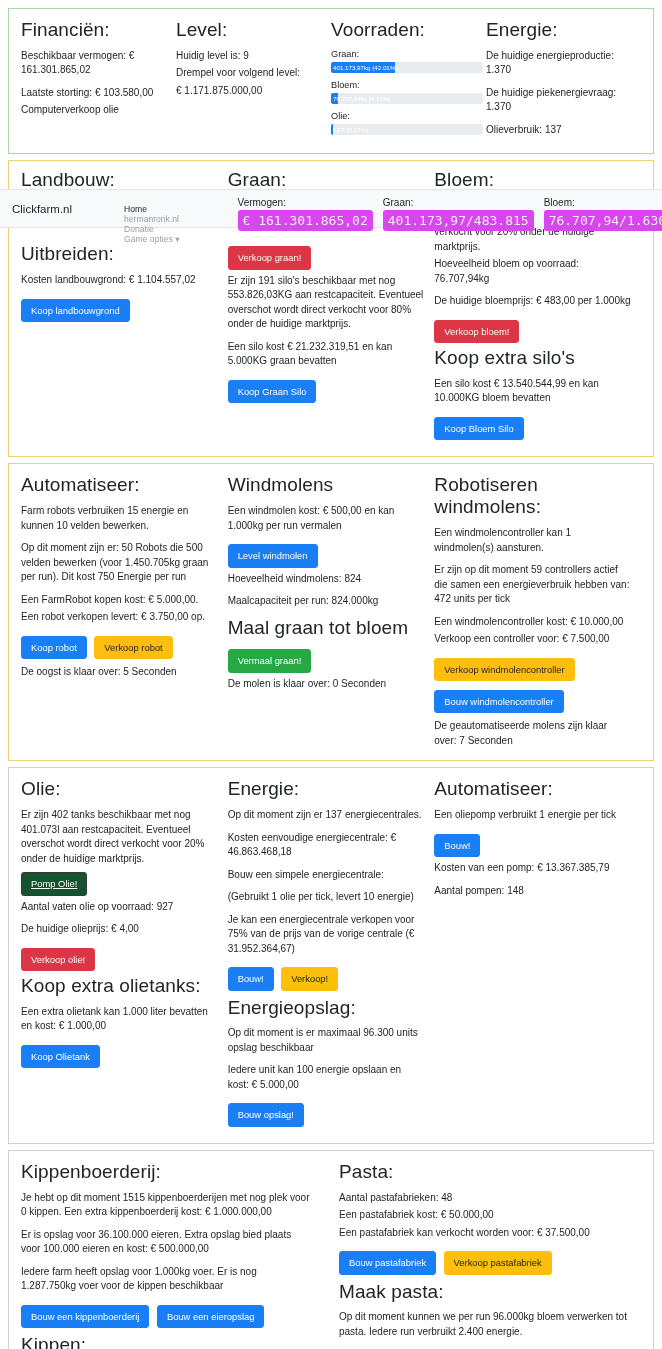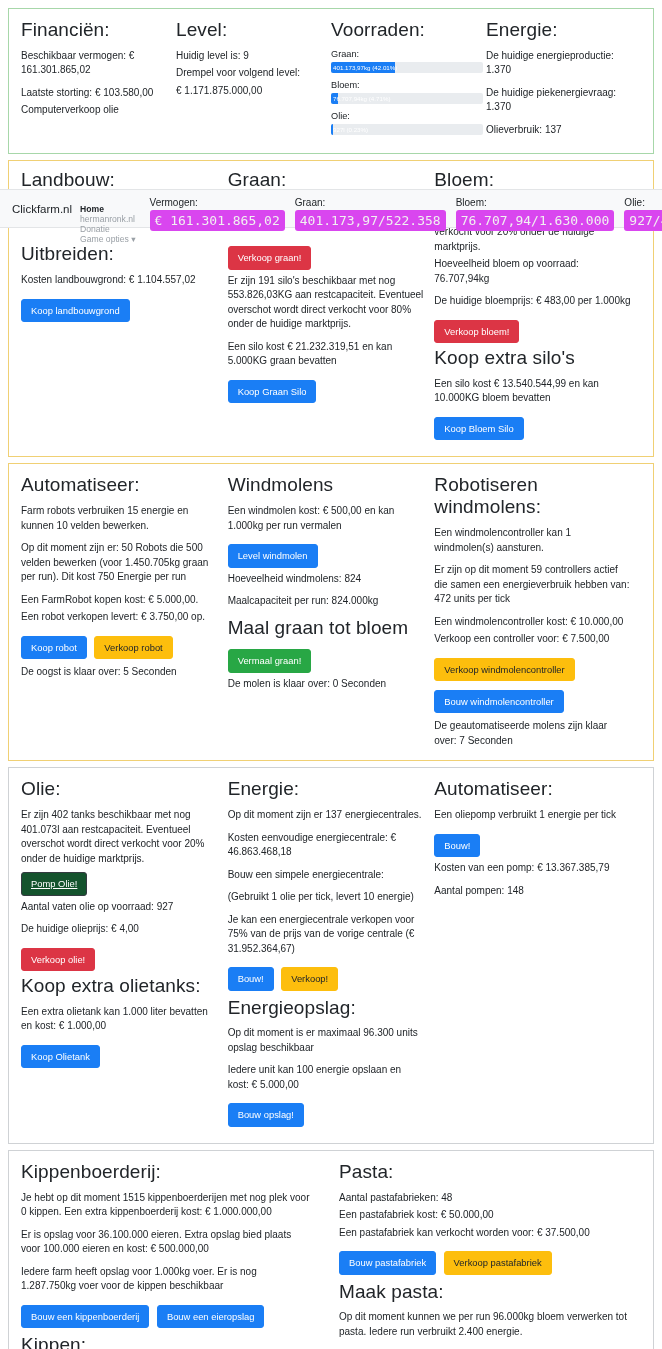--- a/index.html
+++ b/index.html
@@ -57,25 +57,26 @@
   .btn-success { background:#28a745; border-color:#28a745; color:#fff; }
   .btn-dark    { background:#14532d; border-color:#343a40; color:#fff;text-decoration:underline; }
   .btnrow { margin: 2px 0 2px 0; }
 
   
   .navbar {
     position: absolute; left: 0; top: 189px; width: 662px; height: 39px;
     background: #f8f9fa; border-top: 1px solid #e3e5e7; border-bottom: 1px solid #e3e5e7;
     display: flex; align-items: flex-start; padding: 6px 8px 0 8px;
     z-index: 30;
+    gap: 44px;
   }
   .nav-brand { font-size: 11.5px; color: #212529; padding: 7px 8px 0 4px; white-space: nowrap; }
   .nav-links { display: flex; flex-wrap: wrap; width: 120px; padding-top: 8px; }
   .nav-link  { font-size: 8.6px; color: #9aa0a6; margin-right: 8px; white-space: nowrap; text-decoration: none; }
-  .nav-link.active { color: #212529; font-weight: bold; }
+  .nav-link.active { color: #212529; font-weight: normal; }
   .nav-stats { display: flex; flex: 1; padding-left: 6px; padding-top: 1px; }
   .nav-stat  { margin-right: 10px; }
   .nav-stat-label { font-size: 10px; color: #212529; margin-bottom: 2px; white-space: nowrap; }
   .nav-stat-box {
     background: #d946ef; color: #f1f1f1; border-radius: 3px;
     font-family: "DejaVu Sans Mono", monospace; font-size: 13px;
     padding: 3px 5px; white-space: nowrap;
   }
 
   
@@ -294,21 +295,21 @@
     <a class="nav-link">Donatie</a>
     <a class="nav-link"><span>Game opties</span> <span>▾</span></a>
   </div>
   <div class="nav-stats">
     <div class="nav-stat">
       <div class="nav-stat-label">Vermogen:</div>
       <div class="nav-stat-box">€ 161.301.865,02</div>
     </div>
     <div class="nav-stat">
       <div class="nav-stat-label">Graan:</div>
-      <div class="nav-stat-box">401.173,97/522.358</div>
+      <div class="nav-stat-box">401.173,97/483.815</div>
     </div>
     <div class="nav-stat">
       <div class="nav-stat-label">Bloem:</div>
       <div class="nav-stat-box">76.707,94/1.630.000</div>
     </div>
     <div class="nav-stat">
       <div class="nav-stat-label">Olie:</div>
       <div class="nav-stat-box">927/402.000</div>
     </div>
     <div class="nav-stat">

